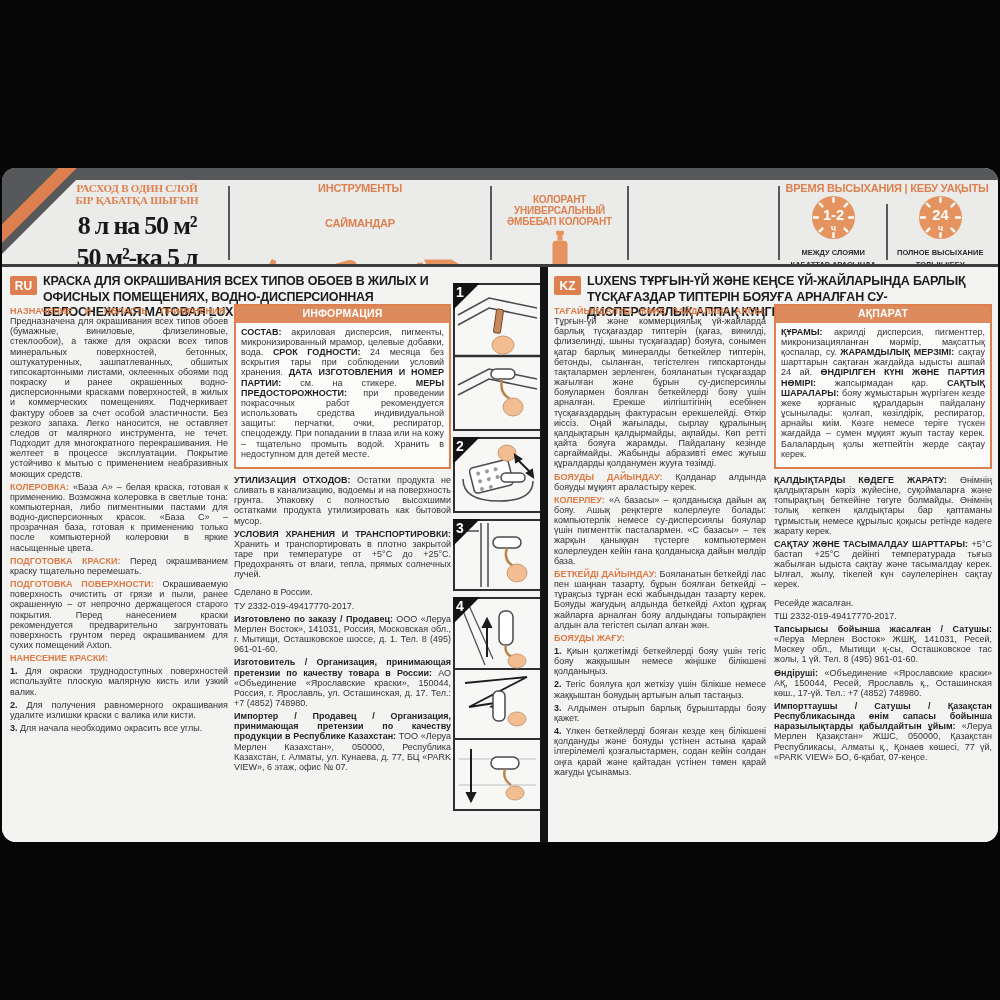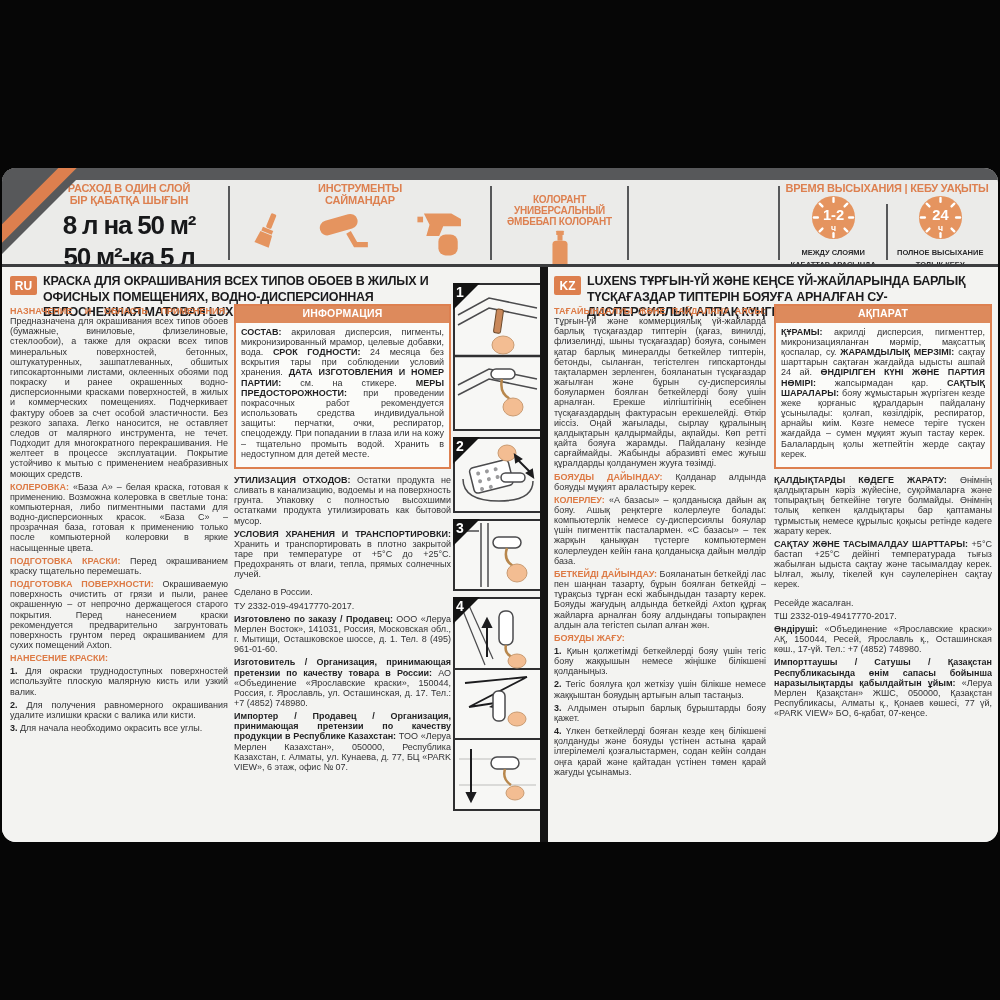--- a/index.html
+++ b/index.html
@@ -49,29 +49,29 @@
   .step svg{display:block;}
   .icon-orange{fill:#e5945f;}
 </style>
 </head>
 <body>
 
 <div class="page">
   <div class="label">
     <div class="topbar"></div>
 
-    <div class="hsec" style="left:28px;width:198px;">
+    <div class="hsec" style="left:36px;width:198px;font-family:Liberation Serif, serif;">
       <div class="sec-title">РАСХОД В ОДИН СЛОЙ</div>
       <div class="sec-title">БІР ҚАБАТҚА ШЫҒЫН</div>
       <div class="big-val">8 л на 50 м²</div>
       <div class="big-val">50 м²-қа 5 л</div>
     </div>
     <div class="vsep" style="left:226px;"></div>
 
-    <div class="hsec" style="left:228px;width:260px;">
+    <div class="hsec" style="left:228px;width:260px;gap:23px;">
       <div class="sec-title">ИНСТРУМЕНТЫ</div>
       <div class="sec-title">САЙМАНДАР</div>
       <div class="tools-row">
         <div class="tool-stack">
           <span>
             <svg width="34" height="46" viewBox="0 0 40 66" class="icon-orange">
                 <g transform="rotate(22 20 33)">
                   <rect x="16" y="2" width="8" height="22" rx="2"></rect>
                   <rect x="12" y="25" width="16" height="6"></rect>
                   <polygon points="11,32 29,32 31,50 9,50"></polygon>
@@ -333,20 +333,21 @@
           <div class="info-head">АҚПАРАТ</div>
           <div class="info-body">
               <p class="para"><span class="seg-bold">ҚҰРАМЫ:</span><span class="seg-text"> акрилді дисперсия, пигменттер, микронизацияланған мәрмір, мақсаттық қоспалар, су. </span><span class="seg-bold">ЖАРАМДЫЛЫҚ МЕРЗІМІ:</span><span class="seg-text"> сақтау шарттарын сақтаған жағдайда ыдысты ашпай 24 ай. </span><span class="seg-bold">ӨНДІРІЛГЕН КҮНІ ЖӘНЕ ПАРТИЯ НӨМІРІ:</span><span class="seg-text"> жапсырмадан қар. </span><span class="seg-bold">САҚТЫҚ ШАРАЛАРЫ:</span><span class="seg-text"> бояу жұмыстарын жүргізген кезде жеке қорғаныс құралдарын пайдалану ұсынылады: қолғап, көзілдірік, респиратор, арнайы киім. Көзге немесе теріге түскен жағдайда – сумен мұқият жуып тастау керек. Балалардың қолы жетпейтін жерде сақтау керек.</span></p>
             </div>
         </div>
         <div>
             <p class="para"><span class="seg-bold">ҚАЛДЫҚТАРДЫ КӘДЕГЕ ЖАРАТУ:</span><span class="seg-text"> Өнімнің қалдықтарын кәріз жүйесіне, суқоймаларға және топырақтың беткейіне төгуге болмайды. Өнімнің толық кепкен қалдықтары бар қаптаманы тұрмыстық немесе құрылыс қоқысы ретінде кәдеге жарату керек.</span></p>
             <p class="para"><span class="seg-bold">САҚТАУ ЖӘНЕ ТАСЫМАЛДАУ ШАРТТАРЫ:</span><span class="seg-text"> +5°С бастап +25°С дейінгі температурада тығыз жабылған ыдыста сақтау және тасымалдау керек. Ылғал, жылу, тікелей күн сәулелерінен сақтау керек.</span></p>
             <p class="para gap"><span class="seg-text">Ресейде жасалған.</span></p>
             <p class="para"><span class="seg-text">ТШ 2332-019-49417770-2017.</span></p>
+            <p class="para"><span class="seg-bold">Тапсырысы бойынша жасалған / Сатушы:</span><span class="seg-text"> «Леруа Мерлен Восток» ЖШҚ, 141031, Ресей, Мәскеу обл., Мытищи қ-сы, Осташковское тас жолы, 1 үй. Тел. 8 (495) 961-01-60.</span></p>
             <p class="para"><span class="seg-bold">Өндіруші:</span><span class="seg-text"> «Объединение «Ярославские краски» АҚ, 150044, Ресей, Ярославль қ., Осташинская көш., 17-үй. Тел.: +7 (4852) 748980.</span></p>
             <p class="para"><span class="seg-bold">Импорттаушы / Сатушы / Қазақстан Республикасында өнім сапасы бойынша наразылықтарды қабылдайтын ұйым:</span><span class="seg-text"> «Леруа Мерлен Қазақстан» ЖШС, 050000, Қазақстан Республикасы, Алматы қ., Қонаев көшесі, 77 үй, «PARK VIEW» БО, 6-қабат, 07-кеңсе.</span></p>
           </div>
       </div>
     </div>
 
     <div class="corner">
       <div class="corner-stripe"></div>
     </div>
   </div>

